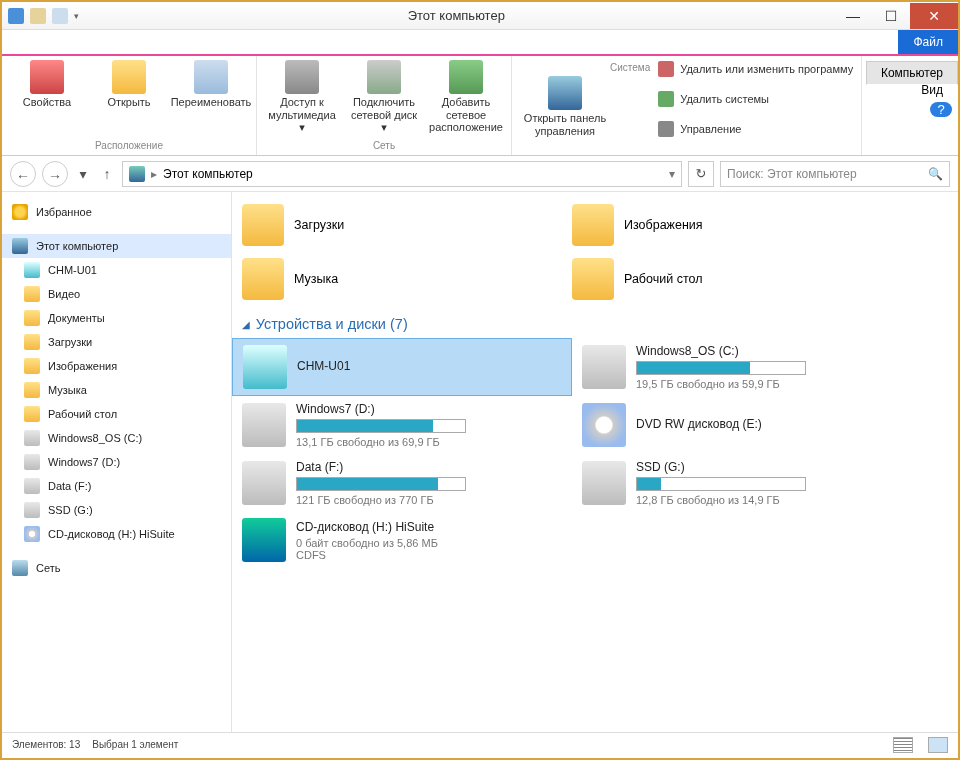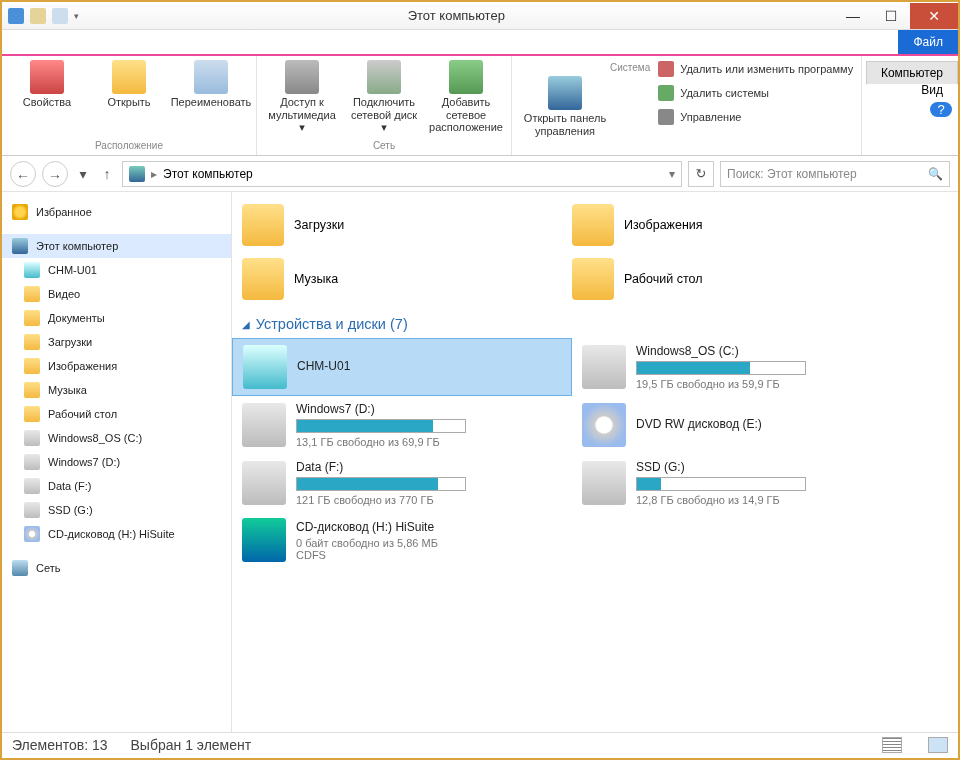--- a/index.html
+++ b/index.html
@@ -15,21 +15,21 @@
 .tab { padding:4px 14px; font-size:12px; border:1px solid transparent; cursor:pointer; }
 .tab.file { background:#1a6bd6; color:#fff; }
 .tab.active { background:#e5e5e5; border:1px solid #ccc; border-bottom:1px solid #fff; position:relative; top:7px;text-align:center; }
 .help { margin-left:auto; width:22px; height:22px; border-radius:11px; background:#2a7de1; color:#fff; display:flex; align-items:center; justify-content:center; font-size:13px; margin-right:6px; }
 .ribbon { height:100px; display:flex; background:#fff; border-bottom:1px solid #ccc; }
 .rgroup { border-right:1px solid #e3e3e3; padding:4px 8px 2px 8px; display:flex; flex-direction:column; align-items:center; }
 .rgroup .btns { display:flex; gap:8px; flex:1; }
 .rbtn { display:flex; flex-direction:column; align-items:center; width:74px; font-size:11px; text-align:center; cursor:pointer; color:#333; line-height:1.15; }
 .rbtn .ricon { width:34px; height:34px; margin-bottom:2px; border-radius:3px; }
 .rgroup .glabel { font-size:10px; color:#888; padding:2px 0; }
-.rcol { display:flex; flex-direction:column; gap:6px; justify-content:center; }
+.rcol { display:flex; flex-direction:column; gap:12px; justify-content:center; }
 .rsmall { display:flex; align-items:center; gap:6px; font-size:11px; color:#333; cursor:pointer; padding:1px 0;}
 .rsmall .sicon { width:16px; height:16px; border-radius:2px; }
 .navbar { height:36px; display:flex; align-items:center; padding:4px 8px; gap:6px; border-bottom:1px solid #e3e3e3; }
 .navbtn { width:26px; height:26px; border:1px solid #ccc; border-radius:13px; display:flex; align-items:center; justify-content:center; font-size:14px; color:#555; cursor:pointer; background:#fff;}
 .navbtn.small { width:18px; height:22px; border:none; border-radius:0; }
 .address { flex:1; height:26px; border:1px solid #ccc; display:flex; align-items:center; padding:0 6px; font-size:12px; gap:6px; }
 .address .aicon { width:16px; height:16px; background:linear-gradient(#7cb,#369); border-radius:2px; }
 .refresh { width:26px;height:26px;border:1px solid #ccc;display:flex;align-items:center;justify-content:center;cursor:pointer;font-size:13px;color:#555; }
 .search { width:230px; height:26px; border:1px solid #ccc; display:flex; align-items:center; padding:0 6px; font-size:12px; color:#888; justify-content:space-between;}
 .body { display:flex; height:540px; }
@@ -46,21 +46,21 @@
 .sectionhead { color:#2a6db3; font-size:14.5px; padding:10px 0 6px 10px; display:flex; align-items:center; gap:6px;}
 .driverow { display:flex; }
 .driveitem { display:flex; gap:10px; width:340px; padding:6px 10px; cursor:pointer; align-items:center;}
 .driveitem.sel { background:#b7dbf7; border:1px solid #6bb0e6; }
 .driveicon { width:44px; height:44px; flex-shrink:0; border-radius:3px; }
 .driveinfo { flex:1; font-size:12px; }
 .drivename { color:#222; margin-bottom:3px; }
 .drivebar { width:170px; height:14px; border:1px solid #aaa; background:#fff; margin-bottom:3px; position:relative;}
 .drivebar .fill { height:100%; background:#29a7c4; }
 .drivefree { color:#777; font-size:11px; }
-.status { height:24px; border-top:1px solid #ddd; display:flex; align-items:center; padding:0 10px; font-size:14px; color:#444; gap:23px;}
+.status { height:24px; border-top:1px solid #ddd; display:flex; align-items:center; padding:0 10px; font-size:10px; color:#444; gap:12px;}
 .status .spacer { flex:1; }
 .viewbtn { width:20px;height:16px;border:1px solid #aaa;margin-left:3px;cursor:pointer; display:inline-block;}
 .ic-folder { background:linear-gradient(#ffe08a,#f4b93f); }
 .ic-star { background:radial-gradient(circle,#ffd34d 40%,#e6a500 70%); }
 .ic-pc { background:linear-gradient(#9cd,#369);} 
 .ic-drive { background:linear-gradient(#e8e8e8,#bcbcbc);} 
 .ic-disc { background:radial-gradient(circle,#fff 25%,#ccc 30%,#9be 70%);} 
 .ic-net { background:linear-gradient(#bde,#58a);} 
 .ic-dev { background:linear-gradient(#dff,#4bc);} 
 .ic-music { background:linear-gradient(#ffe08a,#f4b93f);} 

